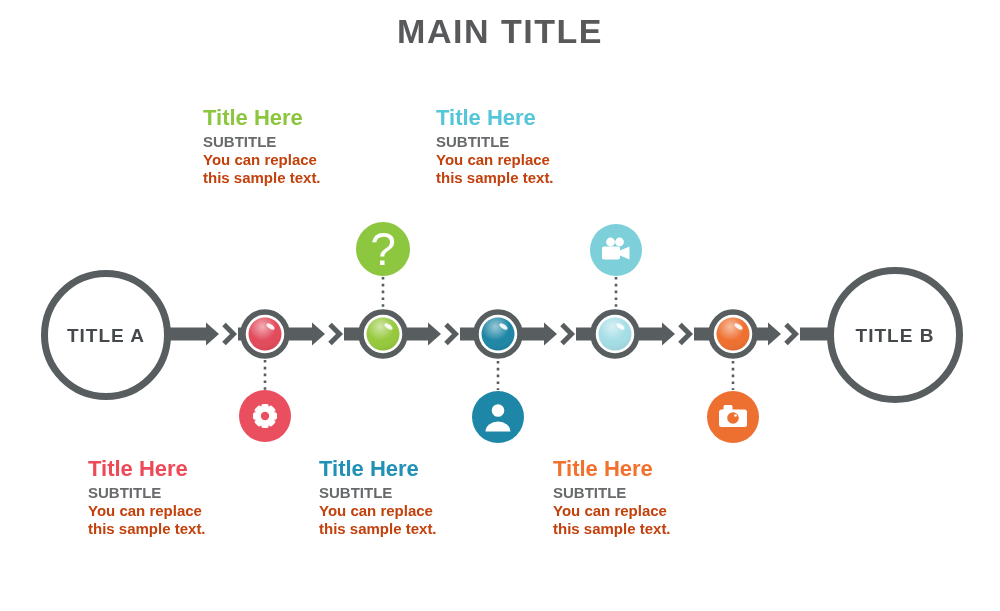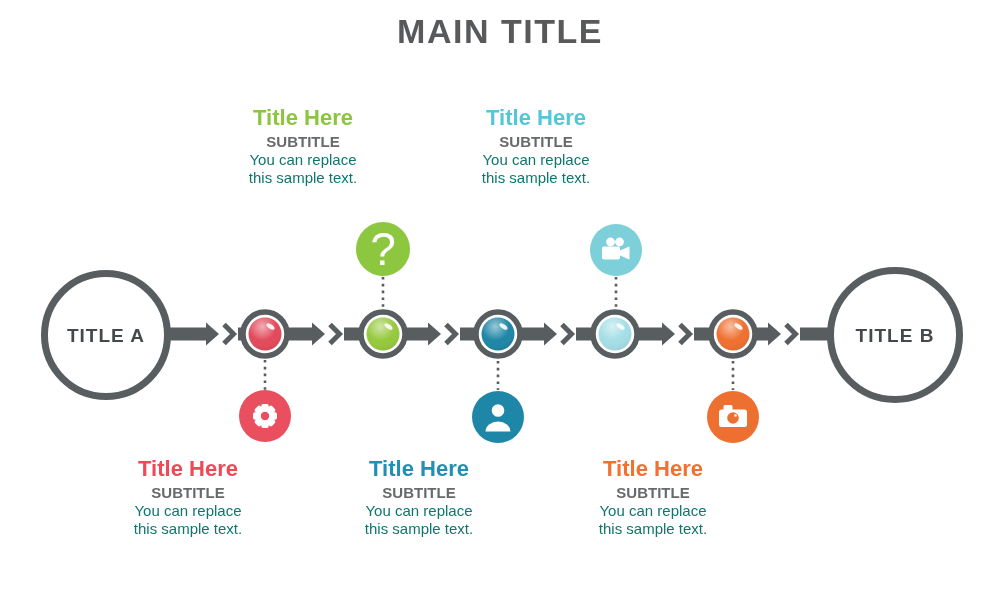--- a/index.html
+++ b/index.html
@@ -5,24 +5,24 @@
   html,body{margin:0;padding:0;background:#ffffff;}
   .canvas{
     position:relative;width:1000px;height:611px;background:#ffffff;
     font-family:"Liberation Sans",sans-serif;overflow:hidden;
   }
   .main-title{
     position:absolute;top:12px;left:0;width:1000px;text-align:center;
     font-size:34px;font-weight:bold;letter-spacing:1.5px;color:#58595B;
   }
   .svg-layer{position:absolute;top:0;left:0;}
-  .col{position:absolute;width:200px;text-align:center;}
+  .col{position:absolute;width:200px;text-align:left;}
   .col .t{font-size:22px;font-weight:bold;line-height:24px;}
   .col .s{margin-top:3px;font-size:15px;font-weight:bold;color:#67696B;line-height:18px;}
-  .col .b{font-size:15px;font-weight:normal;color:#0f766e;line-height:18px;}
+  .col .b{font-size:15px;font-weight:bold;color:#c2410c;line-height:18px;}
   .c0{color:#EE4956;} .c1{color:#8CC63F;} .c2{color:#2090B4;} .c3{color:#55C6D8;} .c4{color:#F2712E;}
   .col-m1{left:88px;top:457px;}
   .col-m2{left:203px;top:106px;}
   .col-m3{left:319px;top:457px;}
   .col-m4{left:436px;top:106px;}
   .col-m5{left:553px;top:457px;}
   .bar{fill:#585D5F;}
   .chev{stroke:#585D5F;stroke-width:5;fill:none;}
   .dotted{stroke:#585D5F;stroke-width:2.6;stroke-dasharray:2.6 4.2;}
   .ring{fill:#ffffff;stroke:#585D5F;stroke-width:5.5;}

